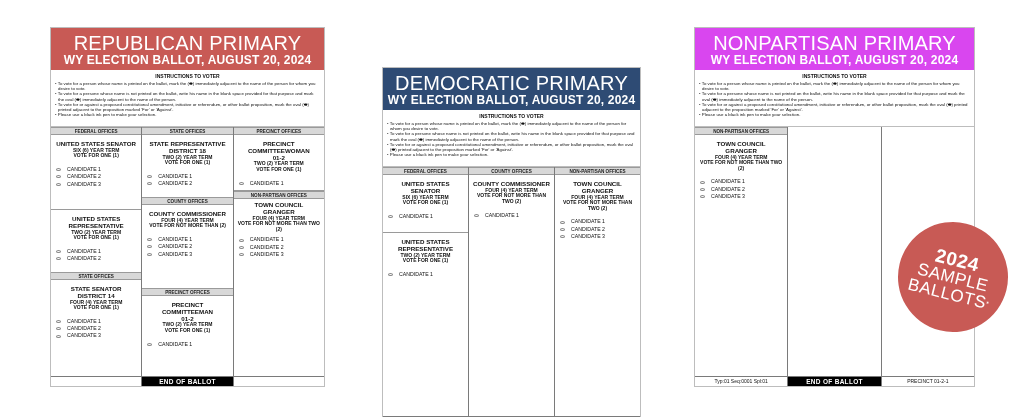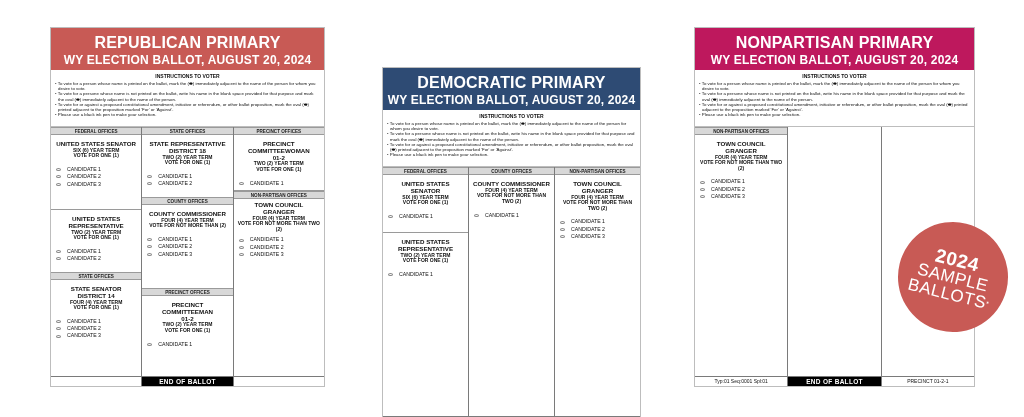--- a/index.html
+++ b/index.html
@@ -23,22 +23,22 @@
     height: 42px;
     color: #fff;
     text-align: center;
     display: flex;
     flex-direction: column;
     justify-content: center;
     align-items: center;
     flex-shrink: 0;
   }
   .header .title {
-    font-weight: bold;
-    font-size: 16px;
+    font-weight: normal;
+    font-size: 20px;
     line-height: 22px;
     letter-spacing: 0.2px;
   }
   .header .subtitle {
     font-weight: bold;
     font-size: 12px;
     line-height: 13px;
     letter-spacing: 0.2px;
   }
 
@@ -426,21 +426,21 @@
     </div>
   </div>
   <div class="footer">
     <div class="fcell"></div>
     <div class="fcell end">END OF BALLOT</div>
     <div class="fcell"></div>
   </div>
 </div>
 
 <div class="ballot non">
-  <div class="header" style="background:#be185d;">
+  <div class="header" style="background:#d946ef;">
     <div class="title">NONPARTISAN PRIMARY</div>
     <div class="subtitle">WY ELECTION BALLOT, AUGUST 20, 2024</div>
   </div>
   <div class="instructions">
     <div class="ins-title">INSTRUCTIONS TO VOTER</div>
     <ul>
       <li>To vote for a person whose name is printed on the ballot, mark the (⬬) immediately adjacent to the name of the person for whom you desire to vote.</li>
       <li>To vote for a persone whose name is not printed on the ballot, write his name in the blank space provided for that purpose and mark the oval (⬬) immediately adjacent to the name of the person.</li>
       <li>To vote for or against a proposed constitutional amendment, initiative or referendum, or other ballot proposition, mark the oval (⬬) printed adjacent to the proposition marked 'For' or 'Against'.</li>
       <li>Please use a black ink pen to make your selection.</li>

